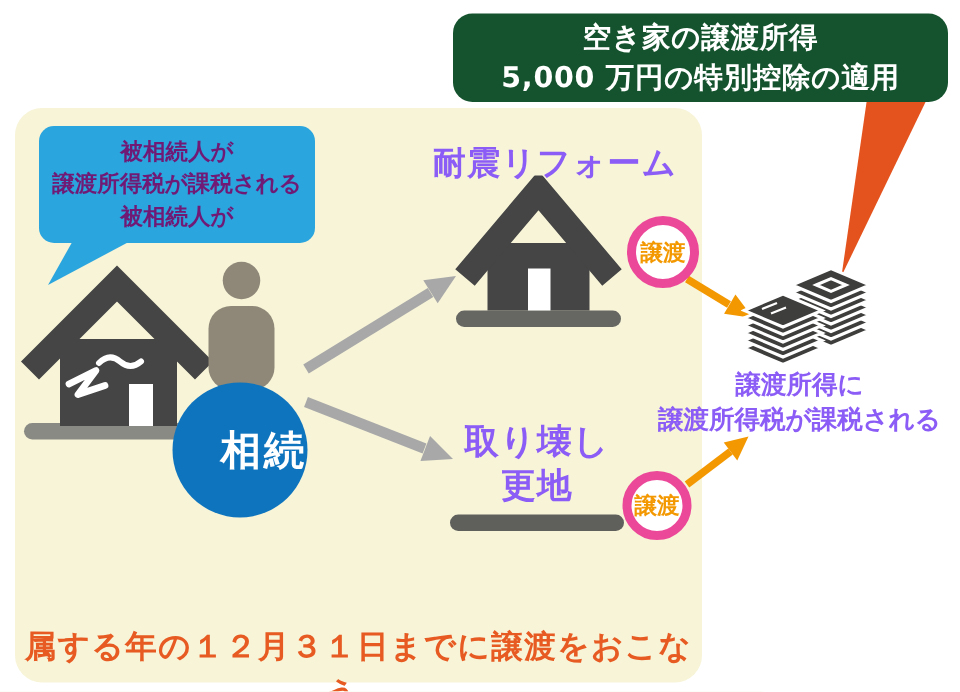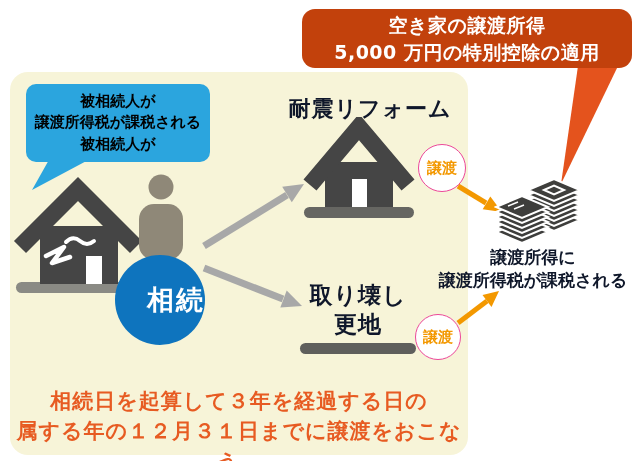--- a/index.html
+++ b/index.html
@@ -13,46 +13,46 @@
   .abs { position:absolute; }
 
   .panel {
     left:10px; top:72px; width:458px; height:383px;
     background:#F7F4D8; border-radius:18px;
   }
   .arrow-layer { left:0; top:0; width:640px; height:461px; pointer-events:none; }
 
   .callout-box {
     left:302px; top:9px; width:330px; height:59px;
-    background:#c2410c; border-radius:13px;
+    background:#14532d; border-radius:13px;
     display:flex; flex-direction:column; align-items:center; justify-content:center;
     color:#ffffff; font-size:19px; line-height:1.38; letter-spacing:0.5px;
     text-align:center;
   }
 
   .bubble {
     left:26px; top:84px; width:184px; height:78px;
     background:#2BA5DE; border-radius:10px;
     display:flex; flex-direction:column; align-items:center; justify-content:center;
-    color:#000000; font-size:15px; line-height:1.42; text-align:center;
+    color:#701a75; font-size:15px; line-height:1.42; text-align:center;
   }
 
   .inherit-circle {
     left:115px; top:255px; width:90px; height:90px; border-radius:50%;
     background:#0E74BE; color:#ffffff; font-size:27px;
     display:flex; align-items:center; justify-content:flex-end; letter-spacing:2px;
   }
 
-  .label-orange { color:#0f172a; text-align:center; }
+  .label-orange { color:#8b5cf6; text-align:center; }
   .label-taishin { left:278px; top:94px; width:184px; font-size:22px; letter-spacing:1px; }
   .label-torikowashi { left:296px; top:281px; width:124px; font-size:23px; line-height:1.28; letter-spacing:1px; }
   .tax-note { left:433px; top:246px; width:200px; font-size:17px; line-height:1.35; }
 
   .badge {
-    background:#ffffff; border:1px solid #ec4899; border-radius:50%;
+    background:#ffffff; border:6px solid #ec4899; border-radius:50%;
     color:#F39800; display:flex; align-items:center; justify-content:center;
     font-size:15px;
   }
   .badge-top { left:418px; top:144px; width:48px; height:48px; }
   .badge-bottom { left:415px; top:314px; width:46px; height:46px; }
 
   .vacant-bar { left:300px; top:343px; width:116px; height:11px; border-radius:6px; background:#5F5F5C; }
 
   .deadline {
     left:10px; top:386px; width:458px; text-align:center;
@@ -166,17 +166,17 @@
     <span>譲渡所得税が課税される</span>
   </div>
 
   <div class="abs vacant-bar"></div>
 
   <div class="abs badge badge-bottom">
     <span>譲渡</span>
   </div>
 
   <div class="abs deadline">
-    <span>相続日を起算して３年を経過する日の</span><br>
+    <br>
     <span>属する年の１２月３１日までに譲渡をおこなう。</span>
   </div>
 
 </div>
 
 </body></html>

